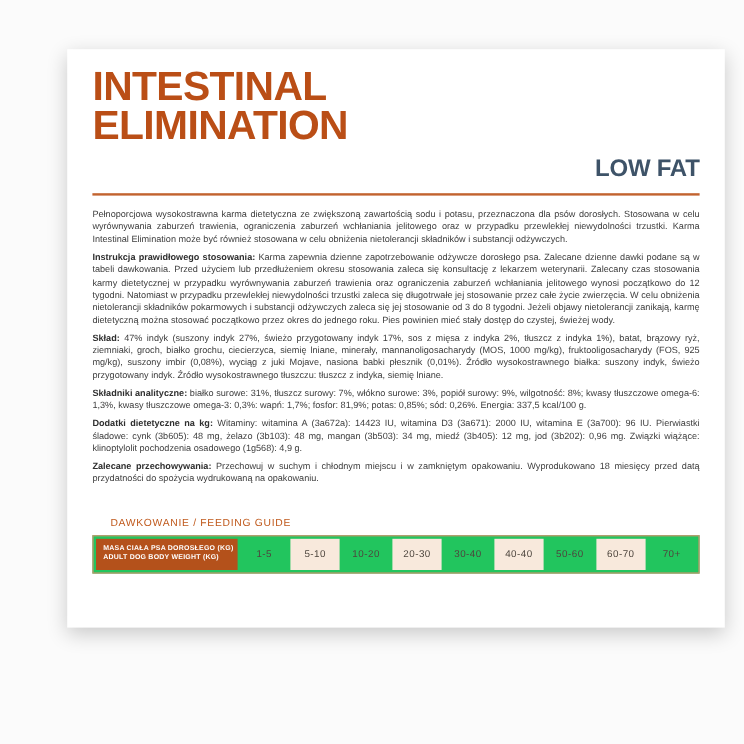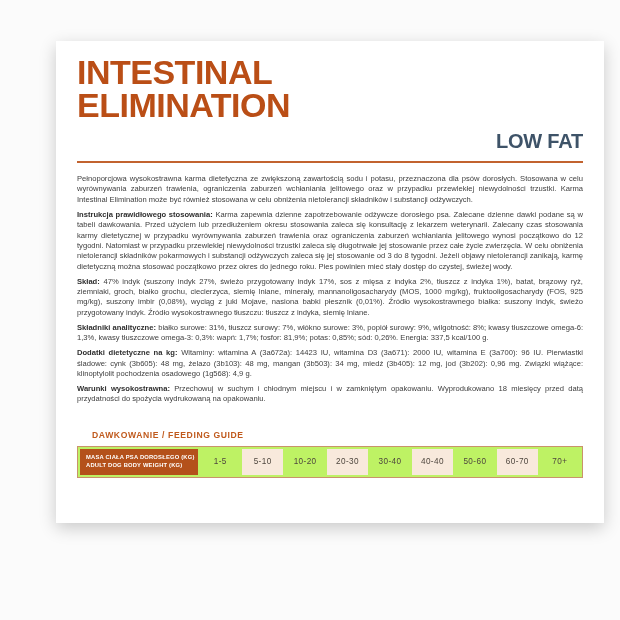--- a/index.html
+++ b/index.html
@@ -38,27 +38,27 @@
   .copy{margin-top:11px;}
   .para{
     margin:0 0 4.5px 0;
     font-size:7.6px;line-height:10.4px;
     color:#3D3D3D;
     text-align:justify;
   }
   .para b{color:#2F2F2F;}
   .fg-heading{
     color:#C05A1D;
-    font-size:8.6px;font-weight:700;letter-spacing:0.6px;
+    font-size:8.6px;font-weight:400;letter-spacing:0.6px;
     margin:25px 0 6px 0;
     padding-left:15px;
   }
   .fg-table{
     border:1px solid #C9936B;
-    background:#bef264;
+    background:#22c55e;
     padding:2px;
     display:grid;row-gap:2px;
   }
   .fg-row{
     display:grid;
     grid-template-columns:118px repeat(9,1fr);
     column-gap:2px;
     height:26px;
   }
   .fg-label{
@@ -86,21 +86,21 @@
   <div class="subtitle">LOW FAT</div>
 
   <hr class="rule">
 
   <div class="copy">
     <p class="para"><b></b> <span>Pełnoporcjowa wysokostrawna karma dietetyczna ze zwiększoną zawartością sodu i potasu, przeznaczona dla psów dorosłych. Stosowana w celu wyrównywania zaburzeń trawienia, ograniczenia zaburzeń wchłaniania jelitowego oraz w przypadku przewlekłej niewydolności trzustki. Karma Intestinal Elimination może być również stosowana w celu obniżenia nietolerancji składników i substancji odżywczych.</span></p>
     <p class="para"><b>Instrukcja prawidłowego stosowania:</b> <span>Karma zapewnia dzienne zapotrzebowanie odżywcze dorosłego psa. Zalecane dzienne dawki podane są w tabeli dawkowania. Przed użyciem lub przedłużeniem okresu stosowania zaleca się konsultację z lekarzem weterynarii. Zalecany czas stosowania karmy dietetycznej w przypadku wyrównywania zaburzeń trawienia oraz ograniczenia zaburzeń wchłaniania jelitowego wynosi początkowo do 12 tygodni. Natomiast w przypadku przewlekłej niewydolności trzustki zaleca się długotrwałe jej stosowanie przez całe życie zwierzęcia. W celu obniżenia nietolerancji składników pokarmowych i substancji odżywczych zaleca się jej stosowanie od 3 do 8 tygodni. Jeżeli objawy nietolerancji zanikają, karmę dietetyczną można stosować początkowo przez okres do jednego roku. Pies powinien mieć stały dostęp do czystej, świeżej wody.</span></p>
     <p class="para"><b>Skład:</b> <span>47% indyk (suszony indyk 27%, świeżo przygotowany indyk 17%, sos z mięsa z indyka 2%, tłuszcz z indyka 1%), batat, brązowy ryż, ziemniaki, groch, białko grochu, ciecierzyca, siemię lniane, minerały, mannanoligosacharydy (MOS, 1000 mg/kg), fruktooligosacharydy (FOS, 925 mg/kg), suszony imbir (0,08%), wyciąg z juki Mojave, nasiona babki płesznik (0,01%). Źródło wysokostrawnego białka: suszony indyk, świeżo przygotowany indyk. Źródło wysokostrawnego tłuszczu: tłuszcz z indyka, siemię lniane.</span></p>
     <p class="para"><b>Składniki analityczne:</b> <span>białko surowe: 31%, tłuszcz surowy: 7%, włókno surowe: 3%, popiół surowy: 9%, wilgotność: 8%; kwasy tłuszczowe omega-6: 1,3%, kwasy tłuszczowe omega-3: 0,3%: wapń: 1,7%; fosfor: 81,9%; potas: 0,85%; sód: 0,26%. Energia: 337,5 kcal/100 g.</span></p>
     <p class="para"><b>Dodatki dietetyczne na kg:</b> <span>Witaminy: witamina A (3a672a): 14423 IU, witamina D3 (3a671): 2000 IU, witamina E (3a700): 96 IU. Pierwiastki śladowe: cynk (3b605): 48 mg, żelazo (3b103): 48 mg, mangan (3b503): 34 mg, miedź (3b405): 12 mg, jod (3b202): 0,96 mg. Związki wiążące: klinoptylolit pochodzenia osadowego (1g568): 4,9 g.</span></p>
-    <p class="para"><b>Warunki wysokostrawna:</b> <span>Przechowuj w suchym i chłodnym miejscu i w zamkniętym opakowaniu. Wyprodukowano 18 miesięcy przed datą przydatności do spożycia wydrukowaną na opakowaniu.</span></p>
+    <p class="para"><b>Zalecane przechowywania:</b> <span>Przechowuj w suchym i chłodnym miejscu i w zamkniętym opakowaniu. Wyprodukowano 18 miesięcy przed datą przydatności do spożycia wydrukowaną na opakowaniu.</span></p>
   </div>
 
   <div class="fg-heading">DAWKOWANIE / FEEDING GUIDE</div>
 
   <div class="fg-table">
 
     <div class="fg-row">
       <div class="fg-label">
         <span>MASA CIAŁA PSA DOROSŁEGO (kg)</span>
         <span>ADULT DOG BODY WEIGHT (kg)</span>

